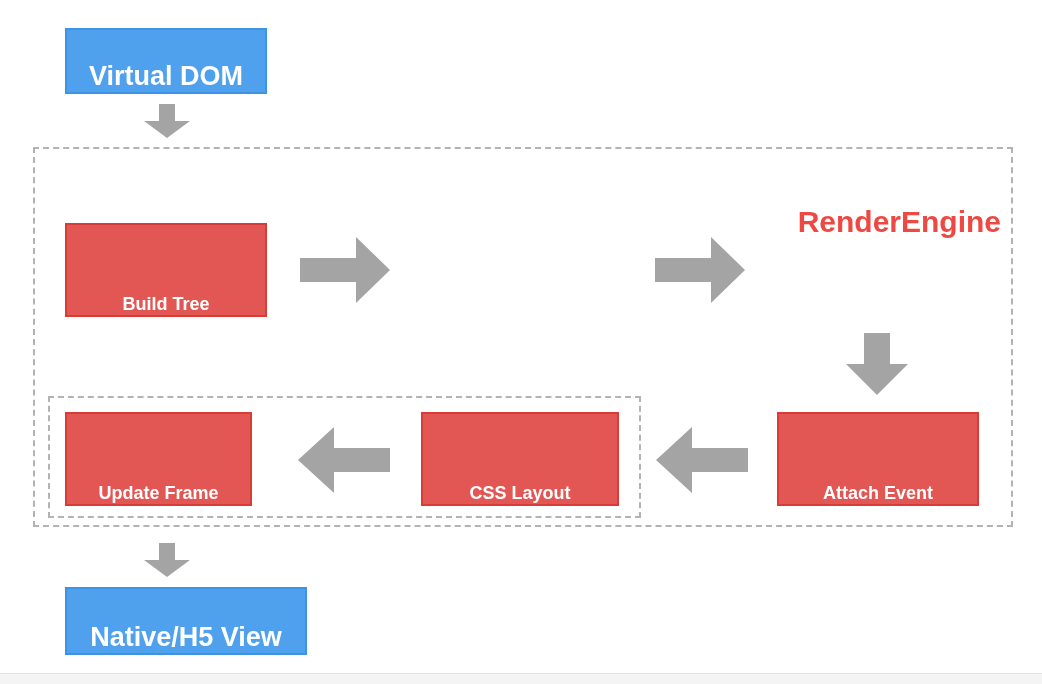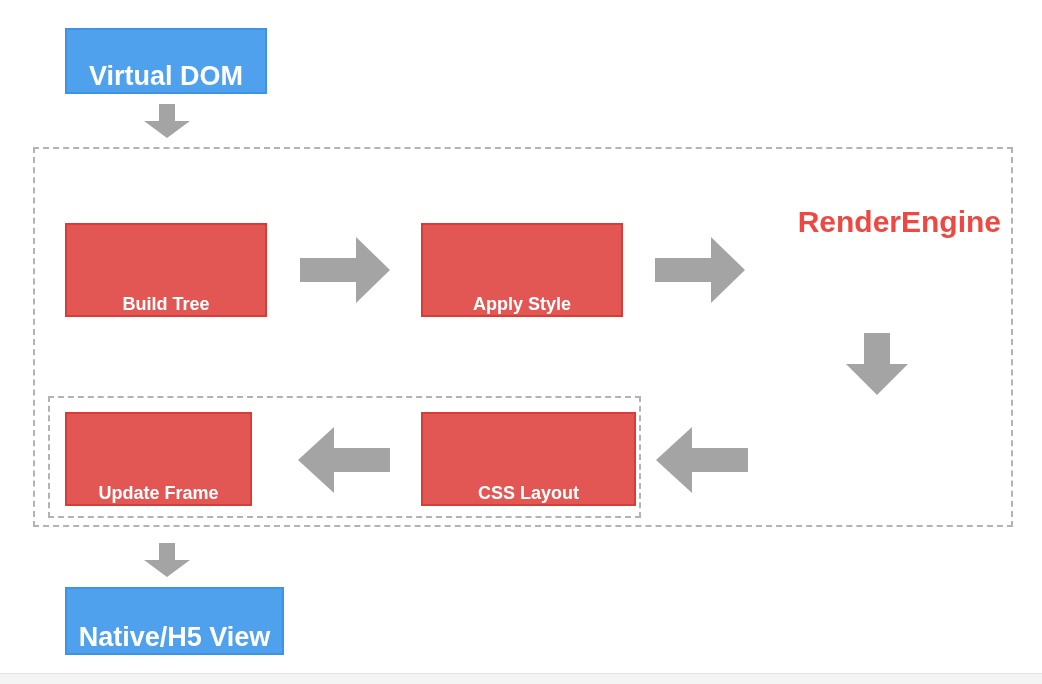--- a/index.html
+++ b/index.html
@@ -90,25 +90,25 @@
   #engine-box{left:33px;top:147px;width:980px;height:380px;}
   #build-tree{left:65px;top:223px;width:202px;height:94px;}
   #arrow-build-apply{left:300px;top:237px;}
   #apply-style{left:421px;top:223px;width:202px;height:94px;}
   #arrow-apply-create{left:655px;top:237px;}
   #create-view{left:777px;top:223px;width:202px;height:94px;}
   #arrow-create-attach{left:846px;top:333px;}
   #layout-box{left:48px;top:396px;width:593px;height:122px;}
   #update-frame{left:65px;top:412px;width:187px;height:94px;}
   #arrow-css-update{left:298px;top:427px;}
-  #css-layout{left:421px;top:412px;width:215px;height:94px;}
+  #css-layout{left:421px;top:412px;width:198px;height:94px;}
   #arrow-attach-css{left:656px;top:427px;}
   #attach-event{left:777px;top:412px;width:202px;height:94px;}
   #arrow-native{left:144px;top:543px;}
-  #native-view{left:65px;top:587px;width:219px;height:68px;}
+  #native-view{left:65px;top:587px;width:242px;height:68px;}
 </style>
 </head>
 <body>
 
 <div class="stage">
 
   <div id="virtual-dom" class="node io-node">
     <span>Virtual DOM</span>
   </div>
 
@@ -117,43 +117,43 @@
   <div id="engine-box" class="dashed-box">
     <div class="engine-label">RenderEngine</div>
   </div>
 
   <div id="build-tree" class="node process-node">
     <span>Build Tree</span>
   </div>
 
   <div id="arrow-build-apply" class="arrow arrow-right"></div>
 
-  <div id="apply-style" class="node process-node">
-    <span>Apply Style</span>
-  </div>
 
   <div id="arrow-apply-create" class="arrow arrow-right"></div>
 
 
   <div id="arrow-create-attach" class="arrow arrow-down-big"></div>
 
   <div id="layout-box" class="dashed-box"></div>
 
   <div id="update-frame" class="node process-node">
     <span>Update Frame</span>
   </div>
 
   <div id="arrow-css-update" class="arrow arrow-left"></div>
 
   <div id="css-layout" class="node process-node">
     <span>CSS Layout</span>
   </div>
 
   <div id="arrow-attach-css" class="arrow arrow-left"></div>
 
+  <div id="attach-event" class="node process-node">
+    <span>Attach Event</span>
+  </div>
 
   <div id="arrow-native" class="arrow arrow-down-small"></div>
 
   <div id="native-view" class="node io-node">
     <span>Native/H5 View</span>
   </div>
 
   <div class="page-strip"></div>
 
 </div>

